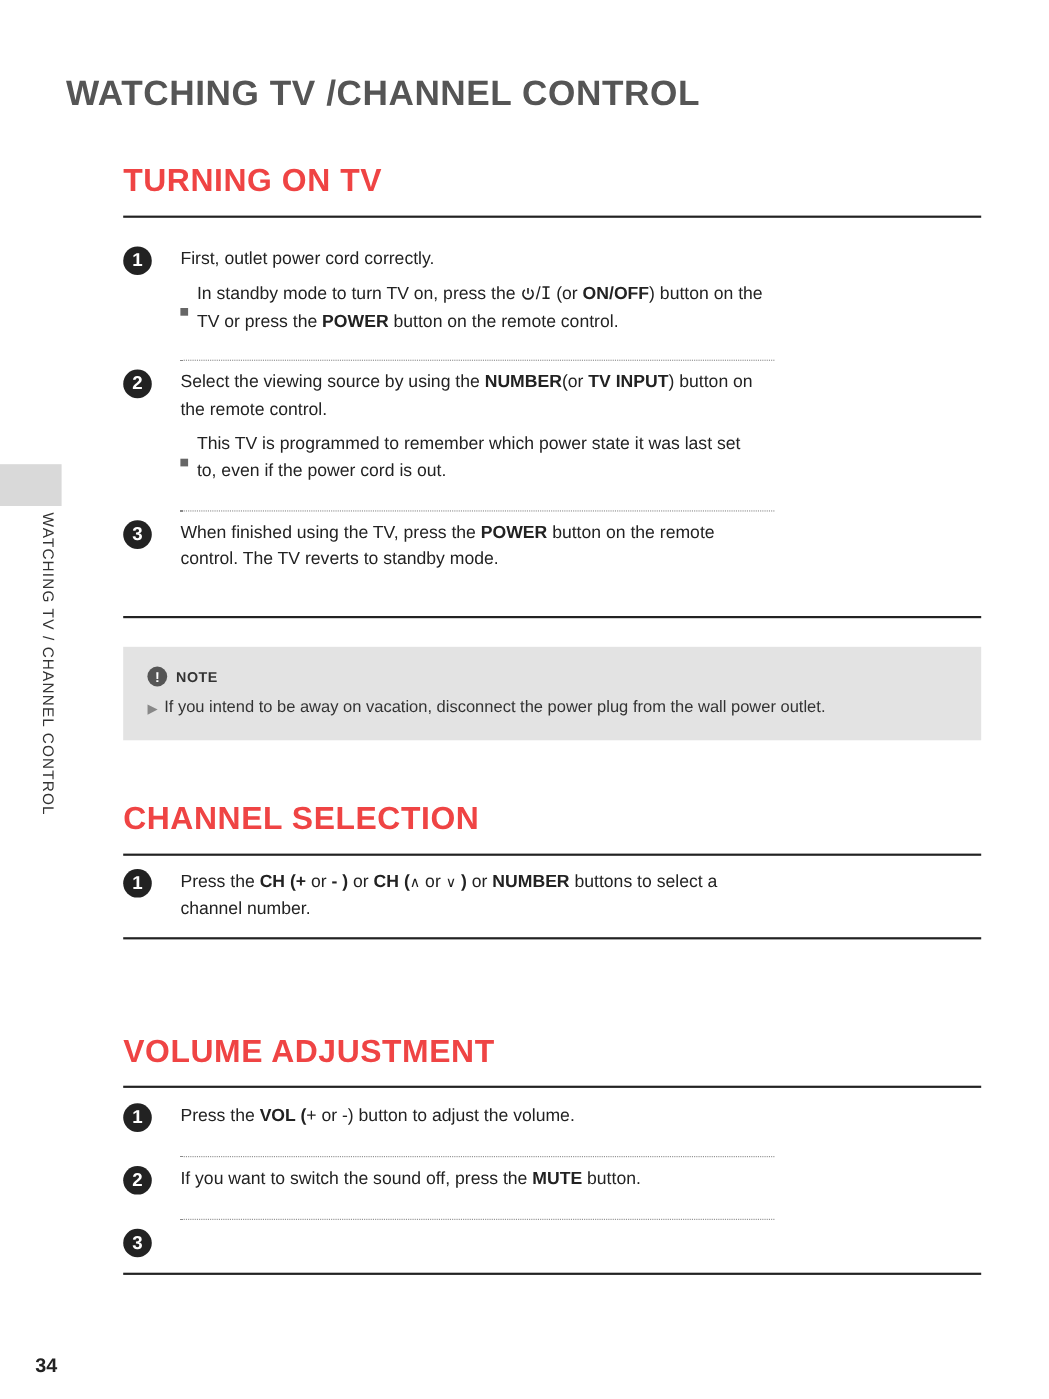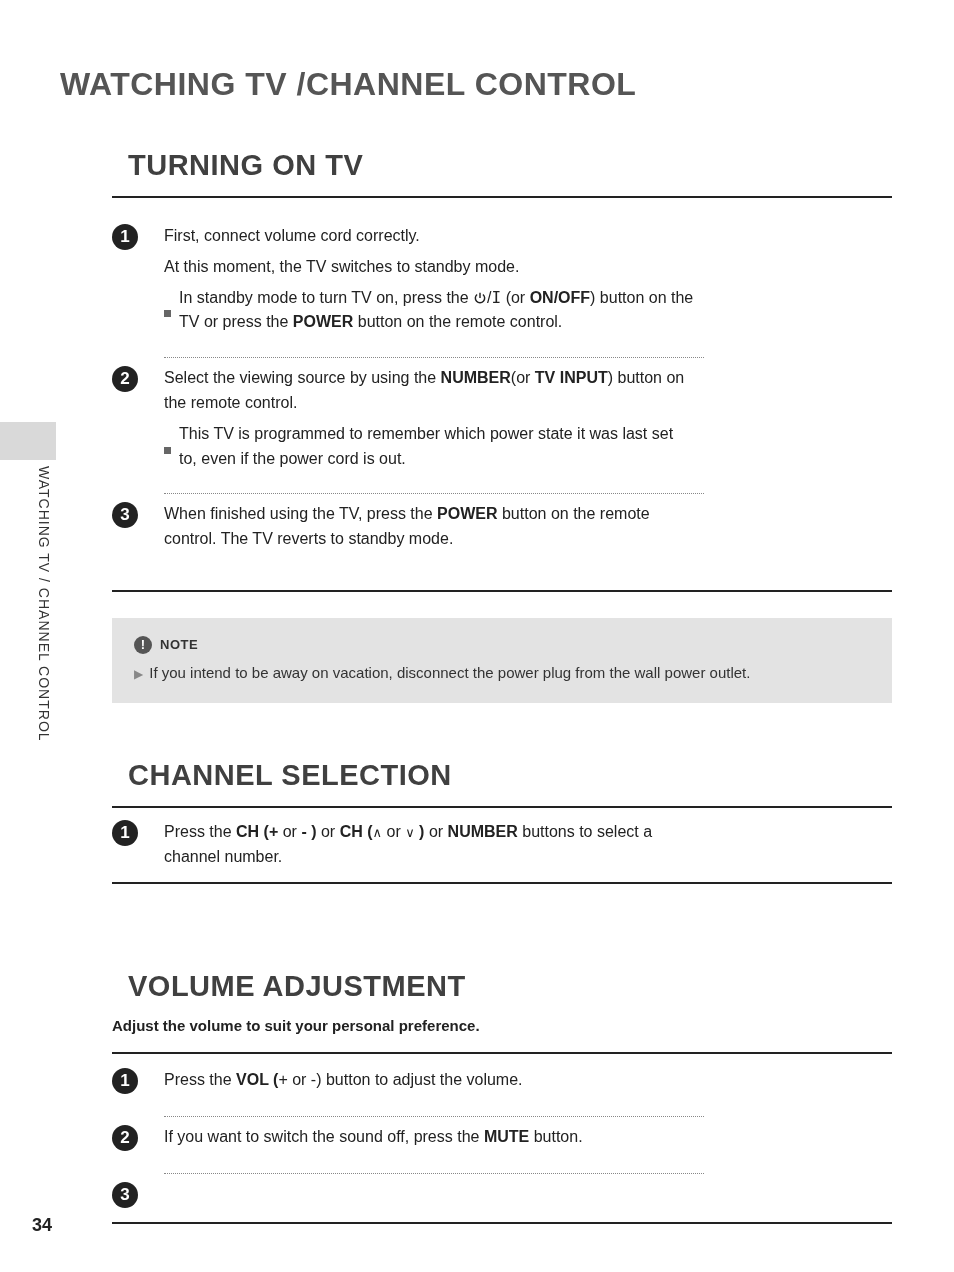--- a/index.html
+++ b/index.html
@@ -1,41 +1,41 @@
 <!DOCTYPE html>
 <html><head>
 <meta charset="utf-8">
 <style>
   html,body{margin:0;padding:0;background:#fff;}
   .page{width:954px;height:1272px;position:relative;font-family:"Helvetica Neue",Arial,sans-serif;color:#222;}
   .content{padding:66px 60px 0 60px;}
   .main-title{font-size:32px;font-weight:600;letter-spacing:.5px;color:#555;margin:0 0 46px 0;font-family:"Helvetica Neue",Arial,sans-serif;}
   .col{margin-left:52px;width:780px;}
-  .section-title{font-size:29px;font-weight:600;letter-spacing:.5px;color:#404040;margin:0 0 14px 16px;}
+  .section-title{font-size:29px;font-weight:600;letter-spacing:.5px;color:#ef4444;margin:0 0 14px 0;}
   hr.heavy{border:none;border-top:2.5px solid #222;margin:0;}
   .steps{padding:18px 0 16px 0;}
   .step{display:flex;gap:26px;padding:8px 0 16px 0;position:relative;}
   .num{flex:0 0 26px;height:26px;border-radius:50%;background:#222;color:#fff;font-weight:700;font-size:17px;display:flex;align-items:center;justify-content:center;margin-top:0;}
   .body{flex:1;font-size:16px;line-height:1.55;max-width:530px;color:#222;}
   .body p{margin:0 0 6px 0;}
   .bullet{display:flex;gap:8px;margin-top:4px;align-items:center;}
   .sq{width:7px;height:7px;background:#666;flex:0 0 7px;margin-top:7px;}
   .bullet .bt{flex:1;}
   .dots{border:none;border-top:1.4px dotted #888;margin:6px 0 0 52px;width:540px;}
   .strong{font-weight:700;}
   .note-box{background:#e3e3e3;padding:18px 22px 22px 22px;margin-top:26px;}
   .note-head{display:flex;align-items:center;gap:8px;}
   .excl{width:18px;height:18px;border-radius:50%;background:#555;color:#fff;font-weight:700;font-size:13px;display:flex;align-items:center;justify-content:center;}
   .note-title{font-weight:700;font-size:13px;letter-spacing:.5px;color:#333;}
   .note-body{display:flex;gap:6px;margin-top:10px;font-size:15px;color:#333;}
   .tri{color:#888;font-size:12px;margin-top:3px;}
   .intro{font-weight:700;font-size:15px;margin:10px 0 18px 0;}
   .sidetab{position:absolute;left:0;top:422px;width:56px;height:38px;background:#d9d9d9;}
   .sidetext{position:absolute;left:36px;top:466px;writing-mode:vertical-rl;text-orientation:mixed;font-size:14px;letter-spacing:1px;color:#333;font-family:"Helvetica Neue",Arial,sans-serif;}
-  .pagenum{position:absolute;left:32px;bottom:36px;font-weight:700;font-size:18px;}
+  .pagenum{position:absolute;left:32px;bottom:20px;font-weight:700;font-size:18px;}
   svg.power{vertical-align:-2px;}
   .chev{font-size:13px;}
 </style>
 </head>
 <body>
 
 <div class="page">
   <div class="sidetab"></div>
   <div class="sidetext">WATCHING TV / CHANNEL CONTROL</div>
   <div class="pagenum">34</div>
@@ -45,22 +45,21 @@
 
     <div class="col">
 
       <h2 class="section-title">TURNING ON TV</h2>
       <hr class="heavy">
       <div class="steps">
 
         <div class="step">
           <div class="num">1</div>
           <div class="body">
-            <p>First, connect volume cord correctly.</p>
-            <p>At this moment, the TV switches to standby mode.</p>
+            <p>First, outlet power cord correctly.</p>
             <div class="bullet">
               <div class="sq"></div>
               <div class="bt">
                 <span>In standby mode to turn TV on, press the </span>
                 <svg class="power" width="14" height="14" viewBox="0 0 24 24" fill="none" stroke="#222" stroke-width="2.5">
                     <path d="M12 3v9"></path>
                     <path d="M7 6a8 8 0 1 0 10 0"></path>
                   </svg><span>/<span style="font-family:monospace;">I</span></span>
                 <span> (or </span><span class="strong">ON/OFF</span><span>) button on the TV or press the </span><span class="strong">POWER</span><span> button on the remote control.</span>
               </div>
@@ -109,21 +108,20 @@
       <hr class="heavy">
       <div class="step" style="padding-top:12px;padding-bottom:12px;">
         <div class="num">1</div>
         <div class="body">
           <span>Press the </span><span class="strong">CH (</span><span class="strong">+</span><span> or </span><span class="strong">-</span><span class="strong"> )</span><span> or </span><span class="strong">CH (</span><span class="chev">∧</span><span> or </span><span class="chev">∨</span><span class="strong"> )</span><span> or </span><span class="strong">NUMBER</span><span> buttons to select a channel number.</span>
         </div>
       </div>
       <hr class="heavy">
 
       <h2 class="section-title" style="margin-top:86px;">VOLUME ADJUSTMENT</h2>
-      <div class="intro">Adjust the volume to suit your personal preference.</div>
       <hr class="heavy">
 
       <div class="step" style="padding-top:14px;">
         <div class="num">1</div>
         <div class="body">
           <span>Press the </span><span class="strong">VOL (</span><span>+ or -) button to adjust the volume.</span>
         </div>
       </div>
       <hr class="dots">
 

